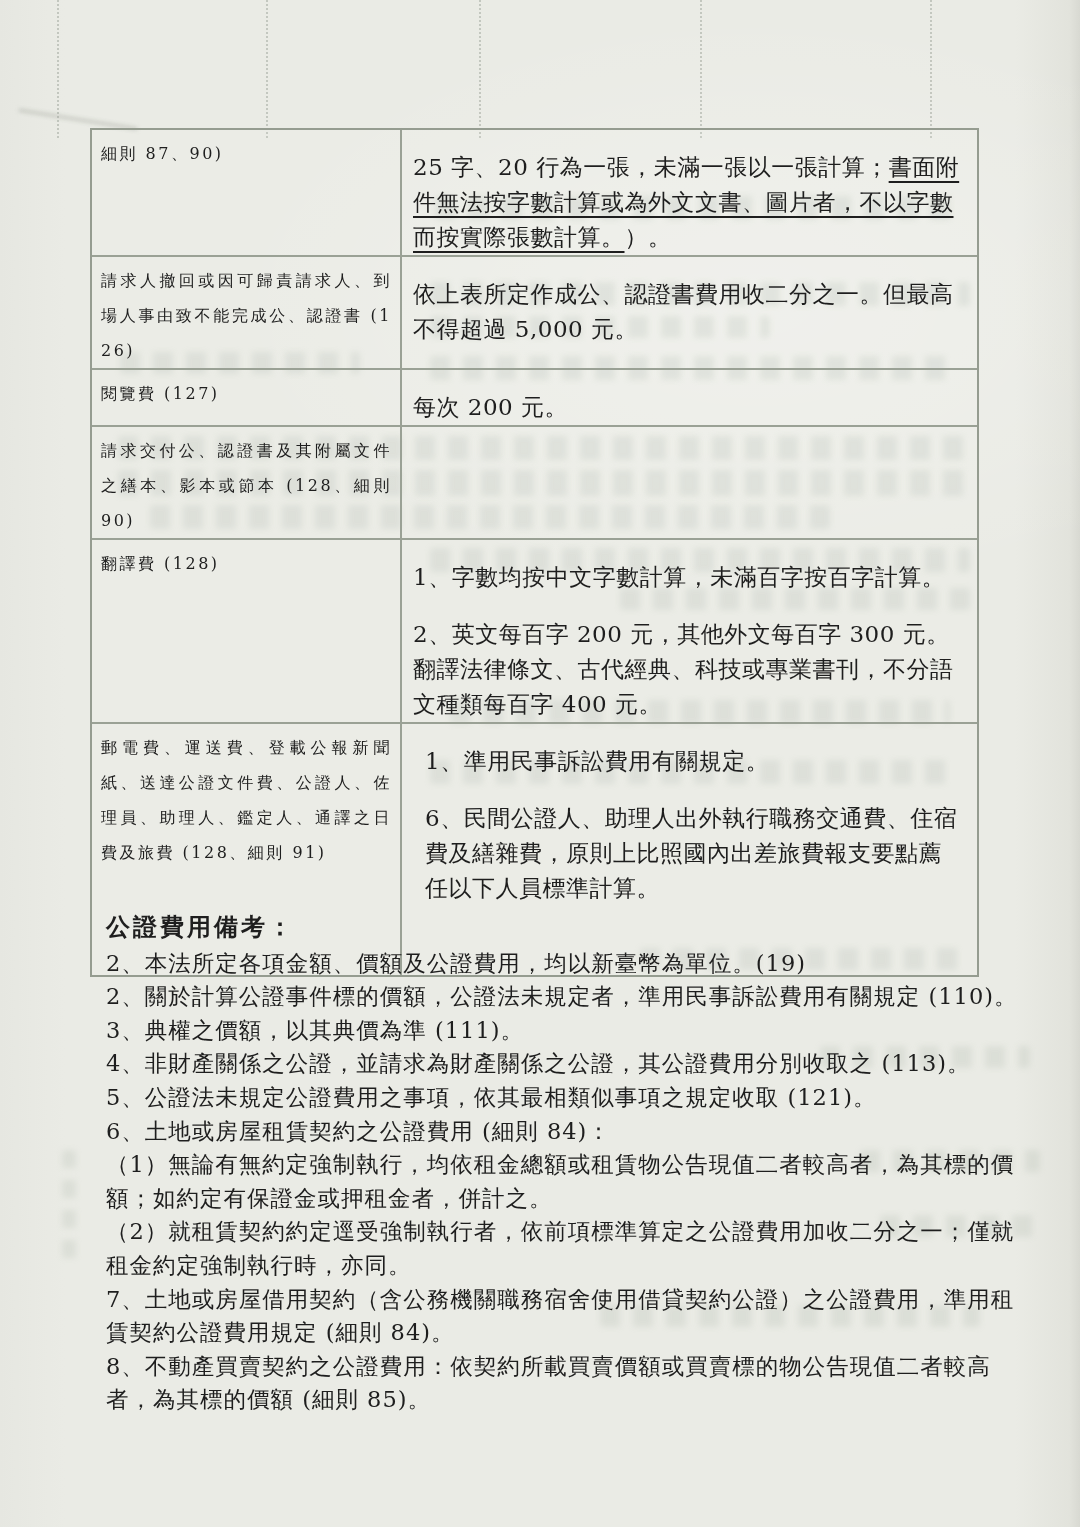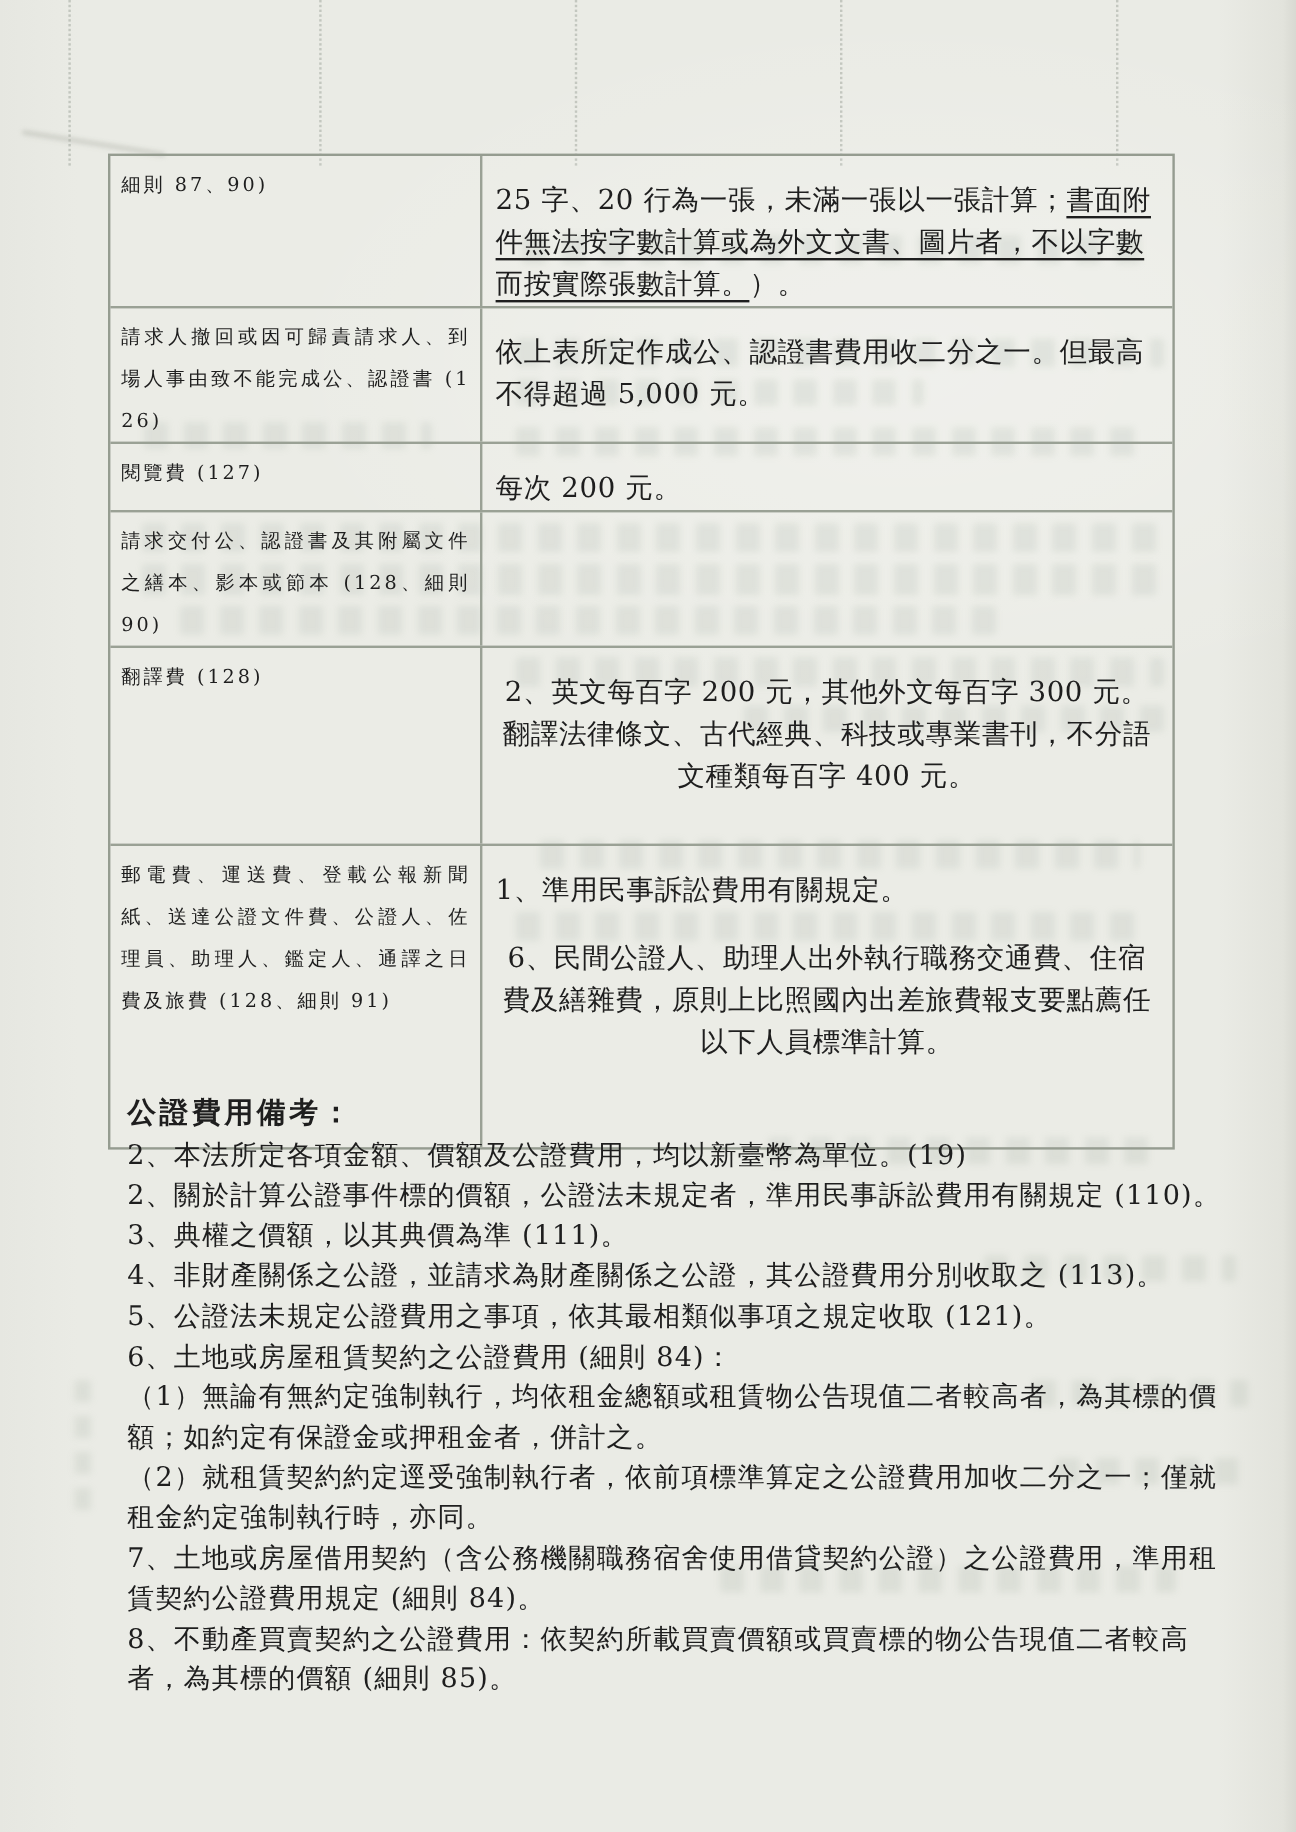--- a/index.html
+++ b/index.html
@@ -22,36 +22,36 @@
   .bleed{position:absolute;filter:blur(3px);opacity:.55;border-radius:3px;
     background:repeating-linear-gradient(90deg, rgba(148,162,146,.30) 0 20px, transparent 20px 33px);}
   .bleed.v{background:repeating-linear-gradient(180deg, rgba(148,162,146,.30) 0 18px, transparent 18px 30px);}
   
   .fee-table{
     position:absolute;left:90px;top:128px;width:885px;
     border:2px solid #959c90;
     background:rgba(255,255,255,.06);
   }
   .row{display:flex;border-bottom:2px solid #9aa195;}
-  .row:last-child{border-bottom:none;}
+  .row:last-child{border-bottom:none;gap:12px;}
   .cell{box-sizing:border-box;word-break:break-all;}
   .cell.left{
     width:310px;border-right:2px solid #9aa195;
     padding:6px 8px 0 9px;
     font-size:16px;line-height:35px;letter-spacing:2.5px;
     text-align:justify;text-justify:inter-ideograph;
   }
   .cell.right{
     flex:1;padding:20px 12px 0 11px;
     font-size:23px;line-height:35px;letter-spacing:.5px;
   }
   .r1{min-height:107px}.r2{min-height:102px}.r3{min-height:47px}
   .r4{min-height:95px}.r5{min-height:163px}.r6{min-height:251px}
   .cell.right p{margin:0 0 22px 0;}
-  .cell.right p:last-child{margin-bottom:0;text-align:center;}
+  .cell.right p:last-child{margin-bottom:0;}
   .u{text-decoration:underline;text-underline-offset:6px;text-decoration-thickness:1.5px;}
   
   .notes{
     position:absolute;left:106px;top:910px;width:916px;
     font-size:22.5px;line-height:33.6px;letter-spacing:1px;
     word-break:break-all;
   }
   .notes h2{
     margin:0 0 3px 0;font-size:24px;font-weight:bold;letter-spacing:3px;
   }
@@ -121,20 +121,21 @@
       <div class="cell left">
         <span>請求交付公、認證書及其附屬文件之繕本、影本或節本 (128、細則 90)</span>
       </div>
     </div>
 
     <div class="row r5">
       <div class="cell left">
         <span>翻譯費 (128)</span>
       </div>
       <div class="cell right">
+        <p>1、字數均按中文字數計算，未滿百字按百字計算。</p>
         <p>2、英文每百字 200 元，其他外文每百字 300 元。翻譯法律條文、古代經典、科技或專業書刊，不分語文種類每百字 400 元。</p>
       </div>
     </div>
 
     <div class="row r6">
       <div class="cell left">
         <span>郵電費、運送費、登載公報新聞紙、送達公證文件費、公證人、佐理員、助理人、鑑定人、通譯之日費及旅費 (128、細則 91)</span>
       </div>
       <div class="cell right">
         <p>1、準用民事訴訟費用有關規定。</p>

